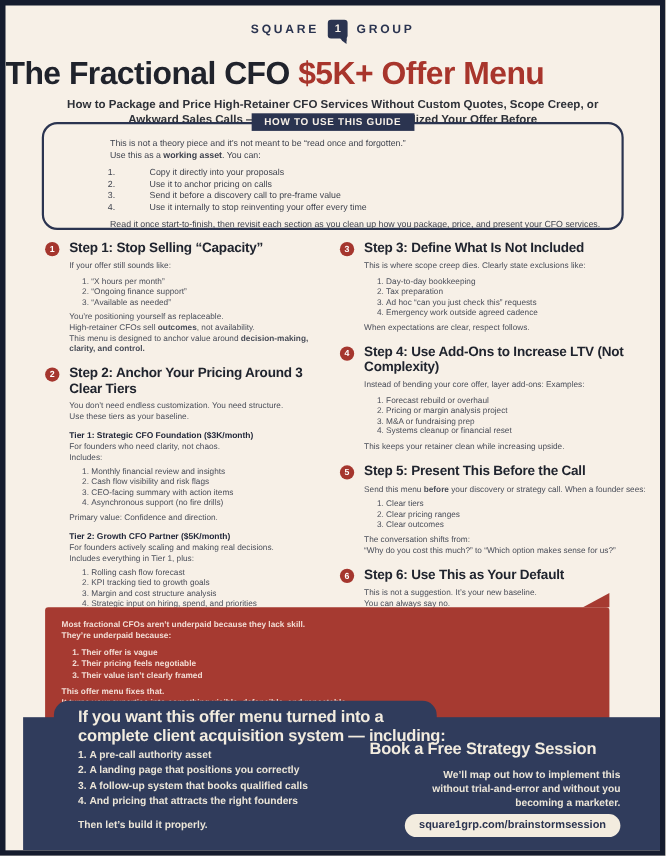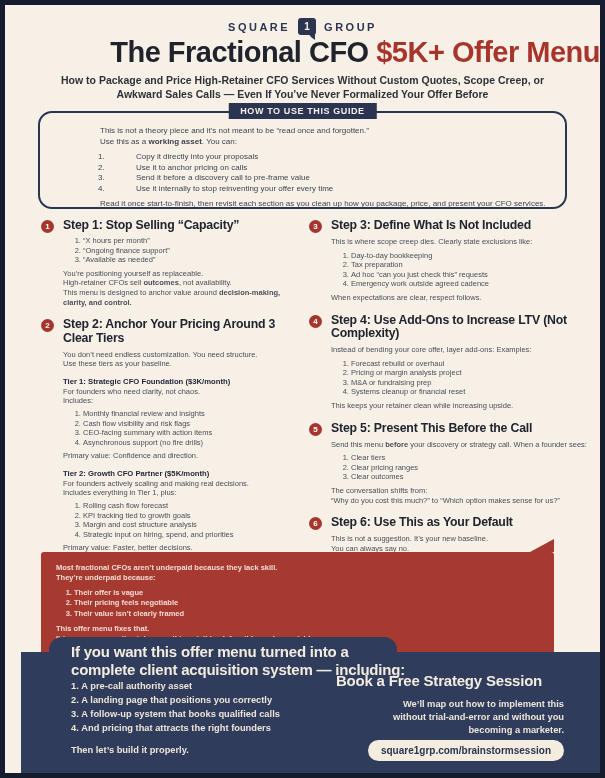--- a/index.html
+++ b/index.html
@@ -9,22 +9,22 @@
     background:#f7f0e7; border:5px solid #151c2e; overflow:hidden;
     font-family:"Liberation Sans", sans-serif; color:#3f434e;
   }
   
   .logo-row { display:flex; justify-content:center; align-items:center; gap:8px; padding-top:13px; }
   .logo-word { font-size:11px; font-weight:bold; letter-spacing:2.5px; color:#2b3450; }
   .logo-badge { width:18px; height:17px; background:#2b3450; color:#f7f0e7; font-size:10px;
     font-weight:bold; display:flex; align-items:center; justify-content:center; border-radius:3px; position:relative; }
   .logo-badge::after { content:""; position:absolute; right:1px; bottom:-5px;
     border:3px solid transparent; border-top:4px solid #2b3450; border-right:4px solid #2b3450; }
-  .main-title { text-align:right; font-size:29px; font-weight:800; color:#20232c;
-    margin-top:1px; letter-spacing:-0.5px; }
+  .main-title { text-align:left; font-size:29px; font-weight:800; color:#20232c;
+    margin-top:16px; letter-spacing:-0.5px; }
   .main-title .red { color:#a8352c; }
   .subtitle { width:530px; margin:5px auto 0; text-align:center; font-size:10.5px;
     font-weight:bold; color:#2e3138; line-height:1.32; }
   
   .guide { position:absolute; left:33px; right:33px; top:106px; height:98px;
     border:2px solid #2b3450; border-radius:14px; padding:13px 16px 10px; }
   .guide-badge { position:absolute; top:-10px; left:50%; transform:translateX(-50%);
     background:#2b3450; color:#f7f0e7; font-size:9px; font-weight:bold; letter-spacing:0.6px;
     padding:3px 12px; white-space:nowrap; }
   .guide-text { font-size:8px; line-height:1.32; color:#3f434e;margin-left:44px; }
@@ -101,20 +101,21 @@
   </div>
 
   <div class="col col-left">
 
     <div class="step">
       <div class="step-head">
         <span class="num-badge">1</span>
         <span class="step-title">Step 1: Stop Selling “Capacity”</span>
       </div>
       <div class="step-body">
+        <p>If your offer still sounds like:</p>
         <ol class="step-list">
             <li>“X hours per month”</li>
             <li>“Ongoing finance support”</li>
             <li>“Available as needed”</li>
           </ol>
         <p>You’re positioning yourself as replaceable.<br>High-retainer CFOs sell <strong>outcomes</strong>, not availability.<br>This menu is designed to anchor value around <strong>decision-making, clarity, and control.</strong></p>
       </div>
     </div>
 
     <div class="step">

